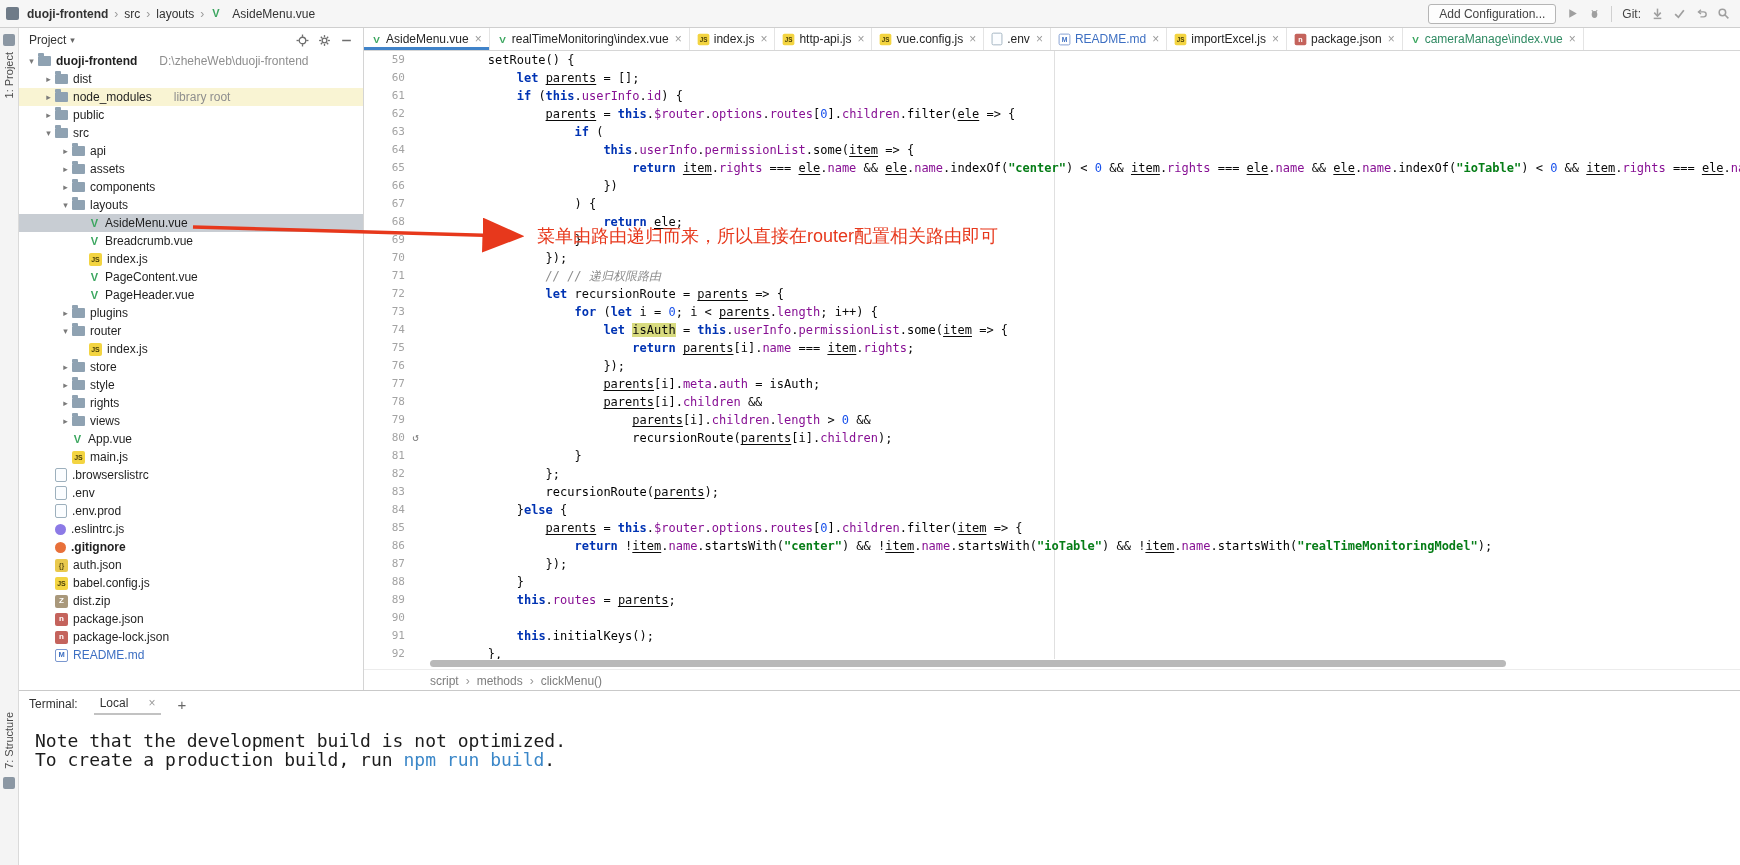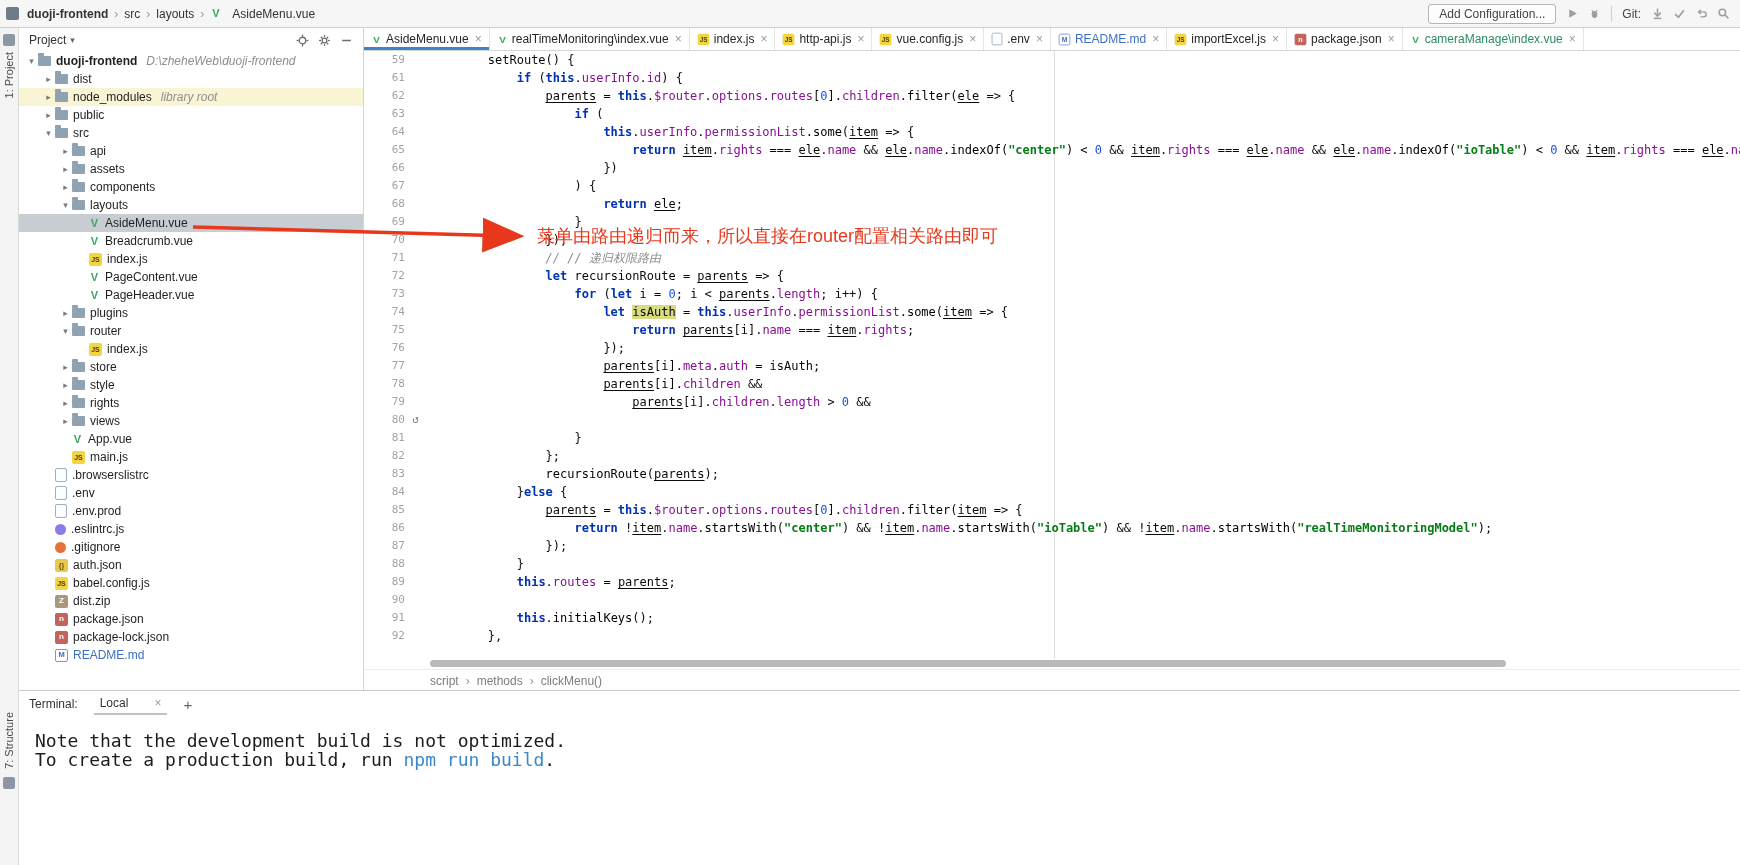--- a/index.html
+++ b/index.html
@@ -39,21 +39,21 @@
   .ptitle-wrap{display:flex;align-items:center;}
   .phead .caret{margin-left:4px;font-size:9px;color:#666;}
   .phead-icons{margin-left:auto;display:flex;gap:9px;align-items:center;}
   .tree{font-size:12px;}
   .trow{display:flex;align-items:center;height:18px;white-space:nowrap;overflow:hidden;}
   .trow.sel{background:#c8cdd3;}
   .trow.lib{background:#f9f4d3;}
   .chev{width:13px;flex:none;font-size:9px;color:#7a7a7a;text-align:center;}
   .tlabel{color:#1f1f1f;}
   .tlabel.bold{font-weight:bold;}
-  .tsuffix{color:#8e8e8e;margin-left:9px;font-style:italic;}
+  .tsuffix{color:#8e8e8e;margin-left:22px;}
 
   
   .fi{flex:none;display:inline-flex;align-items:center;justify-content:center;width:13px;height:13px;
       margin-right:5px;border-radius:2px;font-family:"Liberation Sans",sans-serif;
       font-size:7px;font-weight:bold;line-height:1;}
   .fi-folder{background:#8fa2b2;height:10px;width:13px;border-radius:1px;position:relative;}
   .fi-folder::before{content:"";position:absolute;top:-3px;left:0;width:6px;height:3px;background:#8fa2b2;border-radius:1px 1px 0 0;}
   .fi-vue{background:none;color:#3ba65f;font-size:11px;width:11px;}
   .fi-js{background:#f3d441;color:#4a3f06;}
   .fi-md{background:#fff;color:#3d6fc2;border:1px solid #7a97cf;width:11px;height:11px;font-size:7.5px;}
@@ -86,21 +86,21 @@
   .tok-u{text-decoration:underline;text-underline-offset:2px;}
   .tok-f{color:#000;}
   .tok-hl{background:#d8db7f;}
   .hscroll{height:10px;position:relative;}
   .hscroll .thumb{position:absolute;left:66px;top:1px;width:1076px;height:7px;background:#b9b9b9;border-radius:4px;}
   .crumb{height:22px;display:flex;align-items:center;padding-left:66px;font-size:12px;color:#7d7d7d;gap:7px;border-top:1px solid #ececec;background:#fff;}
 
   
   .terminal{position:absolute;left:19px;right:0;top:690px;bottom:0;border-top:1px solid #c9c9c9;background:#fff;}
   .term-head{height:26px;display:flex;align-items:center;gap:16px;padding-left:10px;font-size:12px;color:#333;}
-  .term-tab{display:flex;align-items:center;gap:20px;padding:3px 6px;border-bottom:2px solid #c2c2c2;}
+  .term-tab{display:flex;align-items:center;gap:14px;padding:3px 6px;border-bottom:2px solid #c2c2c2;}
   .term-plus{color:#666;font-size:15px;}
   .term-body{padding:14px 0 0 16px;font-family:"DejaVu Sans Mono",monospace;font-size:18px;line-height:19px;color:#1c1c1c;}
   .term-link{color:#3b87c8;}
 
   
   .annot-svg{position:absolute;left:0;top:0;width:1740px;height:865px;pointer-events:none;z-index:60;}
   .annot-text{position:absolute;left:537px;top:224px;font-size:18px;color:#e7381c;z-index:60;white-space:nowrap;}
 </style>
 </head>
 <body>
@@ -326,21 +326,21 @@
         <div class="trow" style="padding-left: 23px;">
           <span class="chev"></span>
           <span class="fi fi-doc"></span>
           <span class="tlabel">.env.prod</span>
         </div>
         <div class="trow" style="padding-left: 23px; text-align: right;">
           <span class="chev"></span>
           <span class="fi fi-eslint"></span>
           <span class="tlabel">.eslintrc.js</span>
         </div>
-        <div class="trow" style="padding-left: 23px;">
+        <div class="trow" style="padding-left: 23px; font-weight: bold;">
           <span class="chev"></span>
           <span class="fi fi-git"></span>
           <span class="tlabel">.gitignore</span>
         </div>
         <div class="trow" style="padding-left: 23px;">
           <span class="chev"></span>
           <span class="fi fi-json">{}</span>
           <span class="tlabel">auth.json</span>
         </div>
         <div class="trow" style="padding-left: 23px;">
@@ -425,20 +425,24 @@
         </div>
       </div>
     <div class="code">
       <div class="margin-guide"></div>
       <div class="code-lines">
           <div class="cl">
             <span class="gut">59</span>
             <span class="ltxt"><span>        setRoute() {</span></span>
           </div>
           <div class="cl">
+            <span class="gut">60</span>
+            <span class="ltxt"><span>            </span><span class="tok-k">let</span><span> </span><span class="tok-u">parents</span><span> = [];</span></span>
+          </div>
+          <div class="cl">
             <span class="gut">61</span>
             <span class="ltxt"><span>            </span><span class="tok-k">if</span><span> (</span><span class="tok-k">this</span><span>.</span><span class="tok-p">userInfo</span><span>.</span><span class="tok-p">id</span><span>) {</span></span>
           </div>
           <div class="cl">
             <span class="gut">62</span>
             <span class="ltxt"><span>                </span><span class="tok-u">parents</span><span> = </span><span class="tok-k">this</span><span>.</span><span class="tok-p">$router</span><span>.</span><span class="tok-p">options</span><span>.</span><span class="tok-p">routes</span><span>[</span><span class="tok-n">0</span><span>].</span><span class="tok-p">children</span><span>.</span><span class="tok-f">filter</span><span>(</span><span class="tok-u">ele</span><span> =&gt; {</span></span>
           </div>
           <div class="cl">
             <span class="gut">63</span>
             <span class="ltxt"><span>                    </span><span class="tok-k">if</span><span> (</span></span>
@@ -502,20 +506,21 @@
           <div class="cl">
             <span class="gut">78</span>
             <span class="ltxt"><span>                        </span><span class="tok-u">parents</span><span>[i].</span><span class="tok-p">children</span><span> &amp;&amp;</span></span>
           </div>
           <div class="cl">
             <span class="gut">79</span>
             <span class="ltxt"><span>                            </span><span class="tok-u">parents</span><span>[i].</span><span class="tok-p">children</span><span>.</span><span class="tok-p">length</span><span> &gt; </span><span class="tok-n">0</span><span> &amp;&amp;</span></span>
           </div>
           <div class="cl">
             <span class="gut">80<span class="gicon">↺</span></span>
+            <span class="ltxt"><span>                            </span><span class="tok-f">recursionRoute</span><span>(</span><span class="tok-u">parents</span><span>[i].</span><span class="tok-p">children</span><span>);</span></span>
           </div>
           <div class="cl">
             <span class="gut">81</span>
             <span class="ltxt"><span>                    }</span></span>
           </div>
           <div class="cl">
             <span class="gut">82</span>
             <span class="ltxt"><span>                };</span></span>
           </div>
           <div class="cl">

